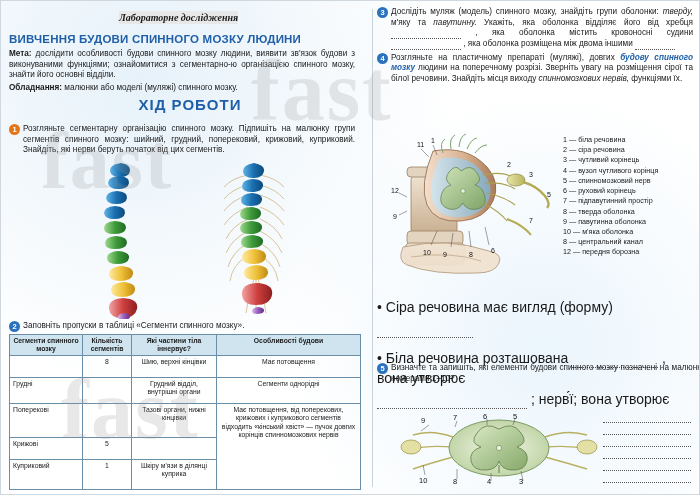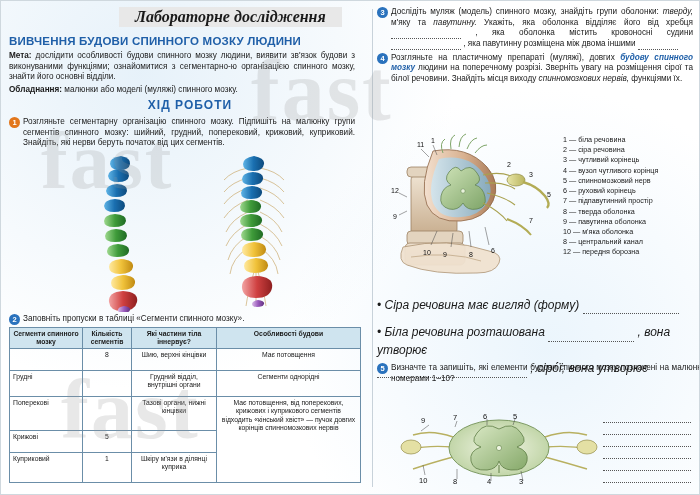--- a/index.html
+++ b/index.html
@@ -63,49 +63,49 @@
     left: 371px; top: 8px;
     width: 1px; height: 478px;
     background: #c8d2da;
   }
 
   .lab-head {
     text-align: right;
     font-family: "Liberation Serif", serif;
     font-style: italic;
     font-weight: bold;
-    font-size: 16px;
+    font-size: 10px;
     color: #1a1a1a;
     background: #e8e8e8;
     display: inline-block;
-    padding: 1px 16px;
+    padding: 1px 0;
     margin-left: 110px;
   }
   .title {
     font-weight: bold;
     font-size: 11.5px;
     color: #1f5fa8;
     letter-spacing: .2px;
     margin: 8px 0 4px 0;
   }
   .para {
     font-size: 8.2px;
     line-height: 1.28;
     text-align: justify;
     margin: 0 16px 2px 0;
   }
   .lbl-b { font-weight: bold; }
   .lbl-i { font-style: italic; }
   .hod {
     text-align: center;
     font-weight: bold;
-    font-size: 12px;
+    font-size: 15px;
     color: #1f5fa8;
     letter-spacing: 1px;
-    margin: 3px 0 5px 0;
+    margin: 3px 0 11px 0;
   }
   .numbered {
     position: relative;
     padding-left: 14px;
     margin-bottom: 3px;
   }
   .circ {
     position: absolute;
     left: 0; top: 0;
     width: 11px; height: 11px;
@@ -175,24 +175,23 @@
   }
   .legend div { white-space: nowrap; }
   .cord-art {
     position: absolute;
     left: 0px;
     top: 120px;
     width: 188px;
     height: 160px;
   }
   .bullet-line {
-    font-size: 12px;
+    font-size: 14px;
     line-height: 1.45;
     margin: 0 0 1px 0;
-    font-style: italic;
   }
   .sec5 { margin-top: 4px; }
   .brain-art {
     position: absolute;
     left: 18px;
     bottom: 4px;
     width: 210px;
     height: 72px;
   }
   .ans-lines {
@@ -384,21 +383,21 @@
       <span class="circ">3</span>
       <div class="r-para">
         <span>Дослідіть муляж (модель) спинного мозку, знайдіть групи оболонки:</span>
         <span class="lbl-i">тверду,</span>
         <span>м'яку та</span>
         <span class="lbl-i">павутинну.</span>
         <span>Укажіть, яка оболонка відділяє його від хребця</span>
         <span class="dots" style="min-width:70px"></span>
         <span>, яка оболонка містить кровоносні судини</span>
         <span class="dots" style="min-width:70px"></span>
-        <span>, яка павутинну розміщена між двома іншими</span>
+        <span>, яка оболонка розміщена між двома іншими</span>
         <span class="dots" style="min-width:40px"></span>
       </div>
     </div>
 
     <div class="numbered" style="margin-top:2px;">
       <span class="circ">4</span>
       <div class="r-para">
         <span>Розгляньте на пластичному препараті (муляжі), довгих</span>
         <span class="blue-i">будову спинного мозку</span>
         <span>людини на поперечному розрізі. Зверніть увагу на розміщення сірої та білої речовини. Знайдіть місця виходу</span>
@@ -514,21 +513,21 @@
         <span>• Сіра речовина має вигляд (форму)</span>
         <span class="dots" style="min-width:96px"></span>
       </div>
       <div class="bullet-line" style="margin-top:10px;">
         <span>• Біла речовина розташована</span>
         <span class="dots" style="min-width:86px"></span>
         <span>, вона утворює</span>
       </div>
       <div class="bullet-line">
         <span class="dots" style="min-width:150px"></span>
-        <span>; сіро́ї;</span>
+        <span>; нерв́ї;</span>
         <span>вона утворює</span>
       </div>
     </div>
 
     <div class="numbered sec5" style="position:absolute; left:0; top:352px; width:314px;">
       <span class="circ">5</span>
       <div class="r-para">Визначте та запишіть, які елементи будови спинного мозку позначені на малюнку номерами 1–10?</div>
     </div>
 
     <div class="brain-art">

